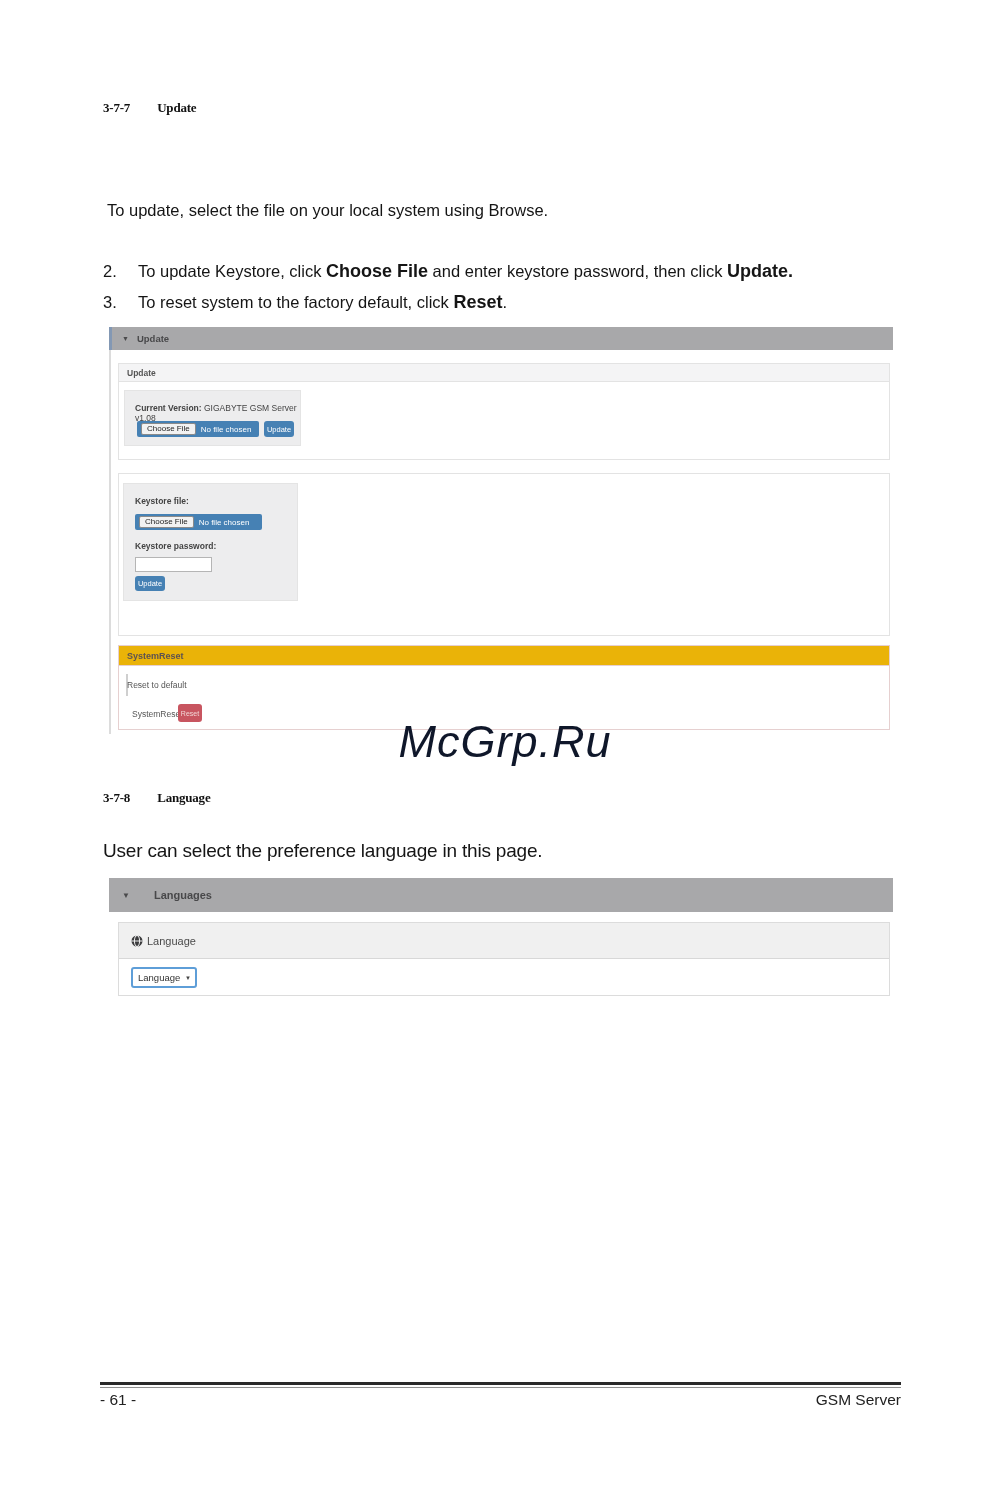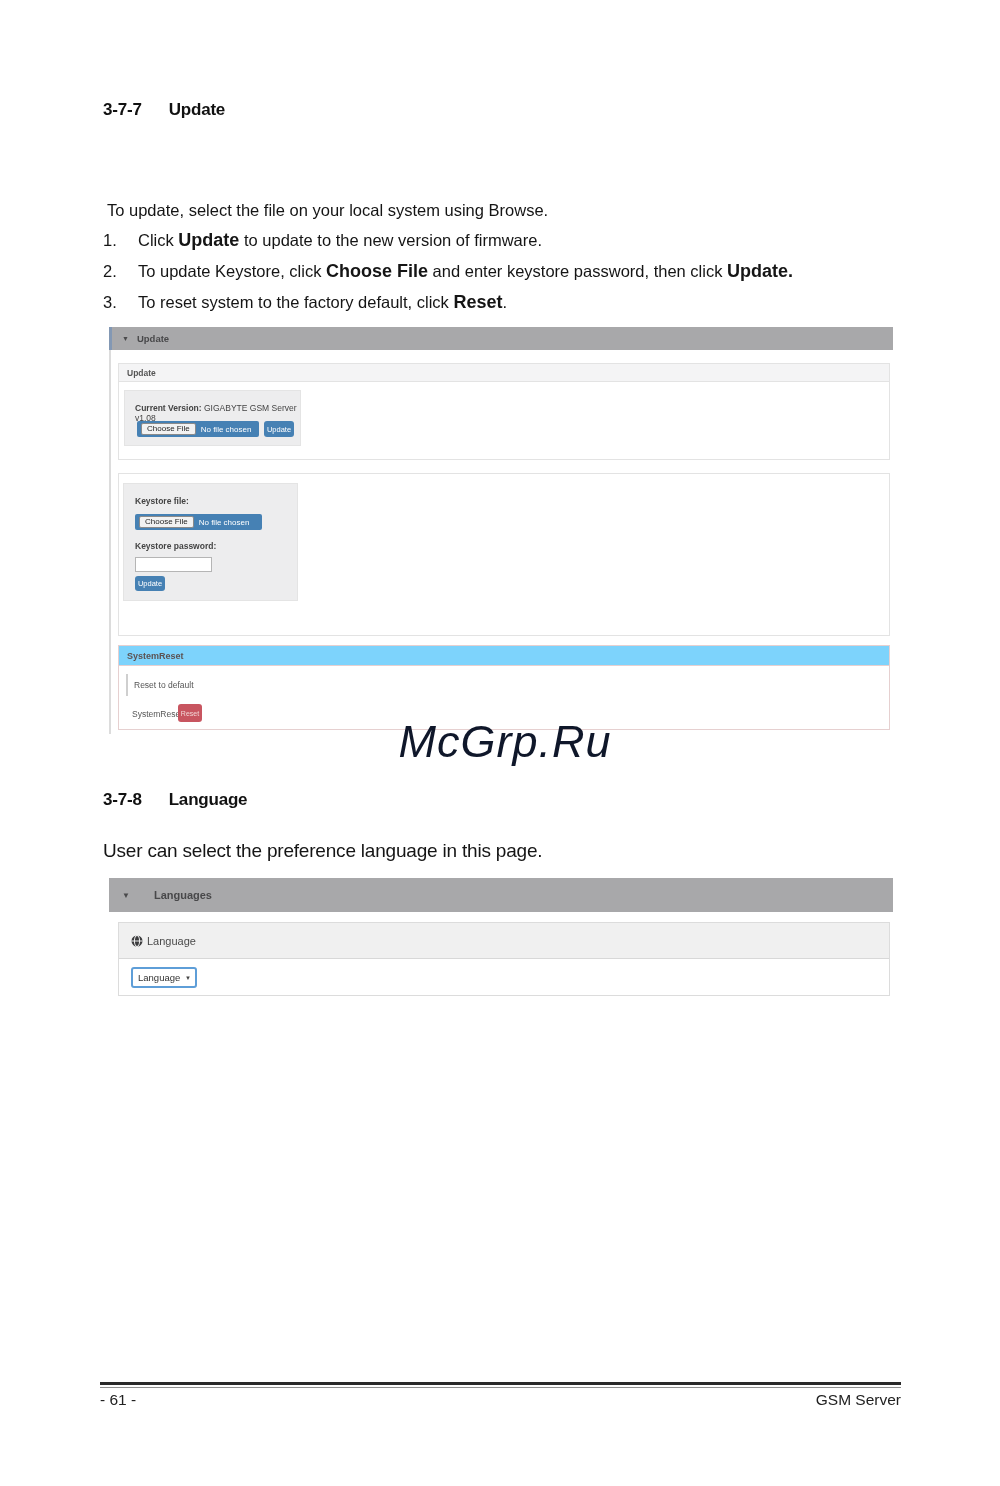--- a/index.html
+++ b/index.html
@@ -3,21 +3,21 @@
 <meta charset="utf-8">
 <style>
   * { margin:0; padding:0; box-sizing:border-box; }
   html,body { background:#ffffff; }
   .page {
     position:relative; width:1000px; height:1486px; background:#fff;
     font-family:"Liberation Sans","DejaVu Sans",sans-serif; color:#1c1c1c;
     overflow:hidden;
   }
   
-  .h1 { position:absolute; left:103px; font-size:17px; font-weight:bold; letter-spacing:-0.2px; color:#111; }
+  .h1 { position:absolute; left:103px; font-size:13px; font-weight:bold; letter-spacing:-0.2px; color:#111;font-family:Liberation Serif, serif; }
   .h1 .h-title { margin-left:27px; }
   .lead { position:absolute; left:103px; width:798px; font-size:19px; line-height:31px; letter-spacing:-0.2px; color:#151515; }
   .lead .jline { display:block; text-align:justify; text-align-last:justify; }
   .lead .nline { display:block; }
   .note { position:absolute; left:107px; font-size:16.5px; color:#151515; }
   .step { position:absolute; left:103px; font-size:16.5px; color:#151515; }
   .step .snum { display:inline-block; width:35px; }
   .step b { font-size:18px; }
   
   .shot { position:absolute; left:109px; }
@@ -31,21 +31,21 @@
   .card-b { position:relative; }
   .gbox { position:absolute; background:#ededee; border:1px solid #e4e4e4; }
   .tinylbl { position:absolute; font-size:8.5px; font-weight:bold; color:#444; }
   .bluestrip { position:absolute; background:#4681b4; border-radius:2px; display:flex; align-items:center; }
   .cf-btn { height:12px; margin-left:4px; background:#f2f2f2; border:1px solid #8a8a8a; border-radius:2px; font-size:8px; color:#222; line-height:10px; padding:0 5px; cursor:pointer; font-family:inherit; }
   .nofile { font-size:8px; color:#fff; margin-left:5px; white-space:nowrap; }
   .blue-btn { position:absolute; background:#4681b4; border:none; border-radius:3px; color:#fff; font-size:7.5px; text-align:center; cursor:pointer; font-family:inherit; }
   .pw-input { position:absolute; background:#fff; border:1px solid #b5b5b5; width:77px; height:15px; font-size:9px; padding:0 3px; }
   
   .card.pink { border-color:#e6d0d0; }
-  .card.pink .card-h { height:20px; line-height:20px; background:#7dd3fc; border-bottom:1px solid #e6d0d0; font-size:9px; color:#5c5252; }
+  .card.pink .card-h { height:20px; line-height:20px; background:#eab308; border-bottom:1px solid #e6d0d0; font-size:9px; color:#5c5252; }
   .rtd-line { position:absolute; width:2px; background:#cfcfcf; }
   .smalltxt { position:absolute; font-size:8.5px; color:#555; }
   .reset-btn { position:absolute; background:#c85560; border:none; border-radius:3px; color:#f2d6d6; font-size:7px; text-align:center; cursor:pointer; font-family:inherit; }
   
   .watermark { position:absolute; top:716px; left:505px; transform:translateX(-50%); font-size:45px; font-style:italic; color:#0f172a; letter-spacing:1px; white-space:nowrap; }
   
   .gbar.tall { height:34px; }
   .gbar.tall .tri { font-size:8px; }
   .gbar.tall .gbar-label { font-size:11px;margin-left:24px; }
   .lang-card { position:absolute; left:9px; width:772px; background:#fff; border:1px solid #dcdcdc; }
@@ -68,23 +68,20 @@
 
 <div class="page">
 
   <div class="h1" style="top:100px;">
     <span class="h-num">3-7-7</span><span class="h-title">Update</span>
   </div>
 
 
   <div class="note" style="top:201px;">To update, select the file on your local system using Browse.</div>
 
-  <div class="step" style="top:230px;">
-    <span class="snum">1.</span><span>Click </span><b>Update</b><span> to update to the new version of firmware.</span><b></b>
-  </div>
   <div class="step" style="top:261px;">
     <span class="snum">2.</span><span>To update Keystore, click </span><b>Choose File</b><span> and enter keystore password, then click </span><b>Update.</b>
   </div>
   <div class="step" style="top:292px;">
     <span class="snum">3.</span><span>To  reset system to the factory default, click </span><b>Reset</b><span>.</span><b></b>
   </div>
 
   <div class="shot" style="top:327px; width:784px; height:410px;">
     <div class="gbar" style="height:23px; font-size:9.5px;">
       <span class="accent"></span>
@@ -122,21 +119,21 @@
           <input class="pw-input" style="left: 11px; top: 73px;">
           <button class="blue-btn" style="left:11px; top:92px; width:30px; height:15px;">Update</button>
         </div>
       </div>
     </div>
 
     <div class="card pink" style="top:318px; height:85px;">
       <div class="card-h">SystemReset</div>
       <div class="card-b" style="height:63px;">
         <div class="rtd-line" style="left:7px; top:8px; height:22px;"></div>
-        <div class="smalltxt" style="left:15px; top:14px;">Reset to default</div>
+        <div class="smalltxt" style="left:8px; top:14px;">Reset to default</div>
         <div class="smalltxt" style="left:13px; top:43px;">SystemReset:</div>
         <button class="reset-btn" style="left:59px; top:38px; width:24px; height:18px;">Reset</button>
       </div>
     </div>
   </div>
 
   <div class="watermark">McGrp.Ru</div>
 
   <div class="h1" style="top:790px;">
     <span class="h-num">3-7-8</span><span class="h-title">Language</span>

